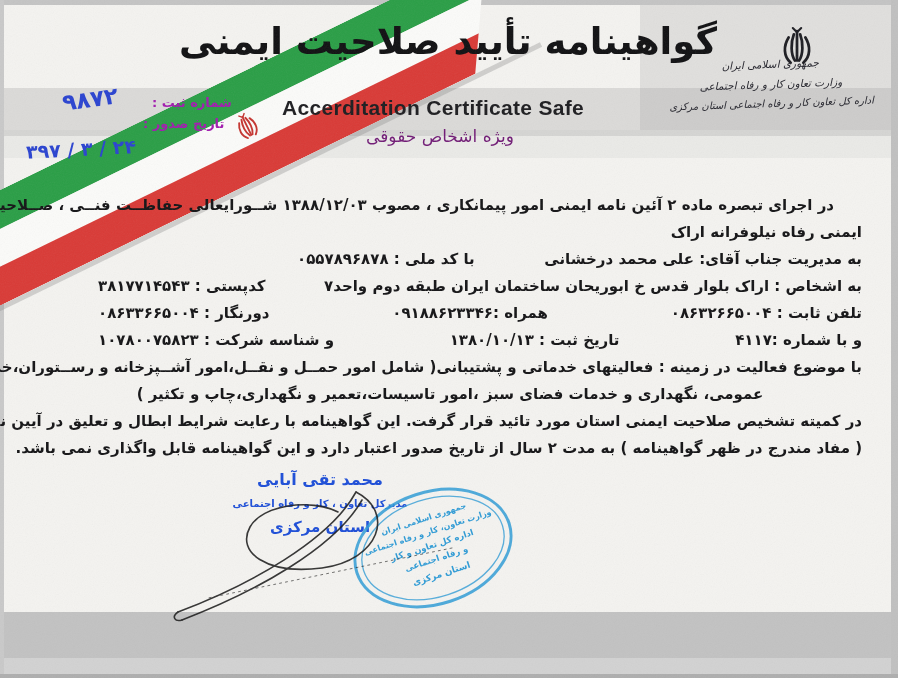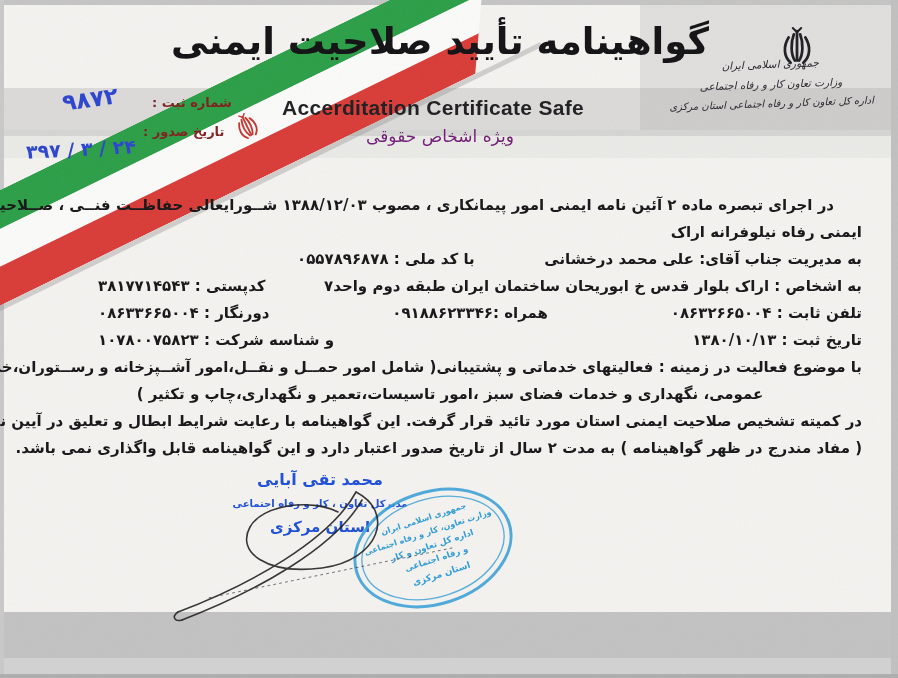--- a/index.html
+++ b/index.html
@@ -10,36 +10,36 @@
   .shade-topright{left:640px;top:0;width:258px;height:130px;background:rgba(168,168,168,.26);}
   .shade-titleband{left:0;top:88px;width:898px;height:48px;background:rgba(162,162,162,.30);}
   .shade-titleband2{left:0;top:130px;width:898px;height:28px;background:rgba(185,185,185,.16);}
   .shade-bottom{left:0;top:612px;width:898px;height:48px;background:#c2c2c2;}
   .shade-bottom2{left:0;top:658px;width:898px;height:20px;background:#d2d2d2;}
   .edge-top{left:0;top:0;width:898px;height:5px;background:#c4c4c4;}
   .edge-right{left:891px;top:0;width:7px;height:678px;background:#c0c0c0;}
   .edge-left{left:0;top:0;width:4px;height:678px;background:#c9c9c9;}
   .edge-bottom{left:0;top:674px;width:898px;height:4px;background:#aeaeae;}
   
-  .title-block{position:absolute;left:150px;top:20px;width:580px;text-align:center;}
+  .title-block{position:absolute;left:158px;top:20px;width:580px;text-align:center;}
   .title-fa{font-size:37px;font-weight:bold;color:#101012;letter-spacing:-1px;}
   .title-en{position:absolute;left:143px;top:96px;width:580px;text-align:center;direction:ltr;
             font-family:"Liberation Sans",sans-serif;font-size:21px;font-weight:bold;color:#1d1d20;letter-spacing:.3px;}
   .audience{position:absolute;left:150px;top:126px;width:580px;text-align:center;
             font-size:17px;font-weight:normal;color:#701a75;}
   
   .gov-emblem{position:absolute;left:775px;top:24px;color:#1d1d22;}
   .letterhead{position:absolute;right:12px;top:58px;width:230px;text-align:center;
               font-family:"DejaVu Serif",serif;font-style:italic;color:#26262e;transform:rotate(-2deg);}
   .letterhead div{white-space:nowrap;margin-bottom:8px;font-size:10.5px;}
   .letterhead .lh3{font-size:10px;}
   
-  .meta-label{position:absolute;font-size:13px;font-weight:bold;white-space:nowrap;color:#7f1d1d;}
+  .meta-label{position:absolute;font-size:13px;font-weight:bold;white-space:nowrap;color:#a21caf;}
   .reg-label{left:152px;top:95px;}
-  .date-label{left:143px;top:124px;}
+  .date-label{left:143px;top:116px;}
   .hand{position:absolute;direction:ltr;color:#2a43d0;font-weight:bold;white-space:nowrap;}
   .reg-value{left:62px;top:86px;font-size:23px;letter-spacing:3px;transform:rotate(-8deg);}
   .date-value{left:26px;top:138px;font-size:19px;letter-spacing:1px;transform:rotate(-3deg);}
   
   .bodytext{position:absolute;right:36px;left:38px;top:192px;direction:rtl;
             font-size:15px;font-weight:bold;color:#141416;}
   .bline,.brow{height:27px;line-height:27px;white-space:nowrap;}
   .bline.indent{padding-right:28px;}
   .bline.center{text-align:center;}
   .brow{display:flex;}
@@ -125,20 +125,21 @@
     <div class="brow spread">
       <span>به اشخاص : اراک بلوار قدس خ ابوریحان ساختمان ایران طبقه دوم واحد۷</span>
       <span>کدپستی : ۳۸۱۷۷۱۴۵۴۳</span>
     </div>
     <div class="brow spread">
       <span>تلفن ثابت : ۰۸۶۳۲۶۶۵۰۰۴</span>
       <span>همراه :۰۹۱۸۸۶۲۳۳۴۶</span>
       <span>دورنگار : ۰۸۶۳۳۶۶۵۰۰۴</span>
     </div>
     <div class="brow spread">
+      <span>و با شماره :۴۱۱۷</span>
       <span>تاریخ ثبت : ۱۳۸۰/۱۰/۱۳</span>
       <span>و شناسه شرکت : ۱۰۷۸۰۰۷۵۸۲۳</span>
     </div>
     <div class="bline">با موضوع فعالیت در زمینه : فعالیتهای خدماتی و پشتیبانی( شامل امور حمــل و نقــل،امور آشــپزخانه و رســتوران،خدمات</div>
     <div class="bline center">عمومی، نگهداری و خدمات فضای سبز ،امور تاسیسات،تعمیر و نگهداری،چاپ و تکثیر )</div>
     <div class="bline">در کمیته تشخیص صلاحیت ایمنی استان مورد تائید قرار گرفت. این گواهینامه با رعایت شرایط ابطال و تعلیق در آیین نامه</div>
     <div class="bline">( مفاد مندرج در ظهر گواهینامه ) به مدت ۲ سال از تاریخ صدور اعتبار دارد و این گواهینامه قابل واگذاری نمی باشد.</div>
   </div>
 
   <div class="signatory">

